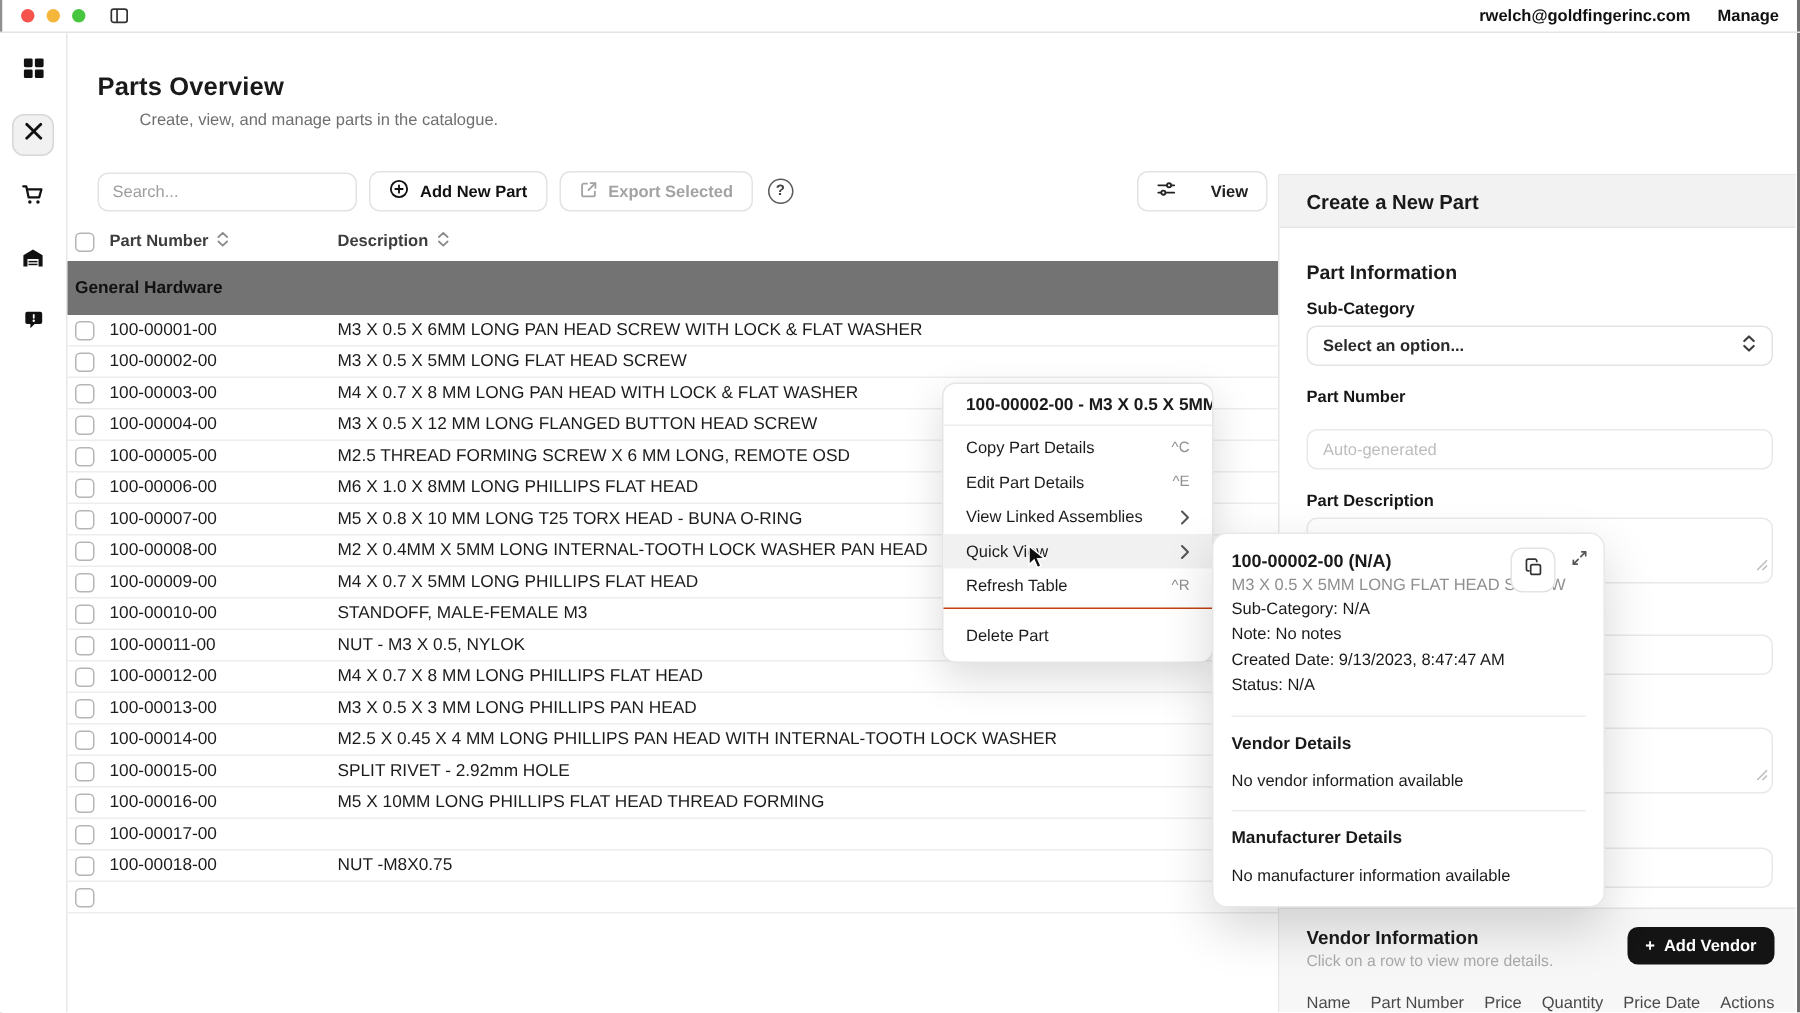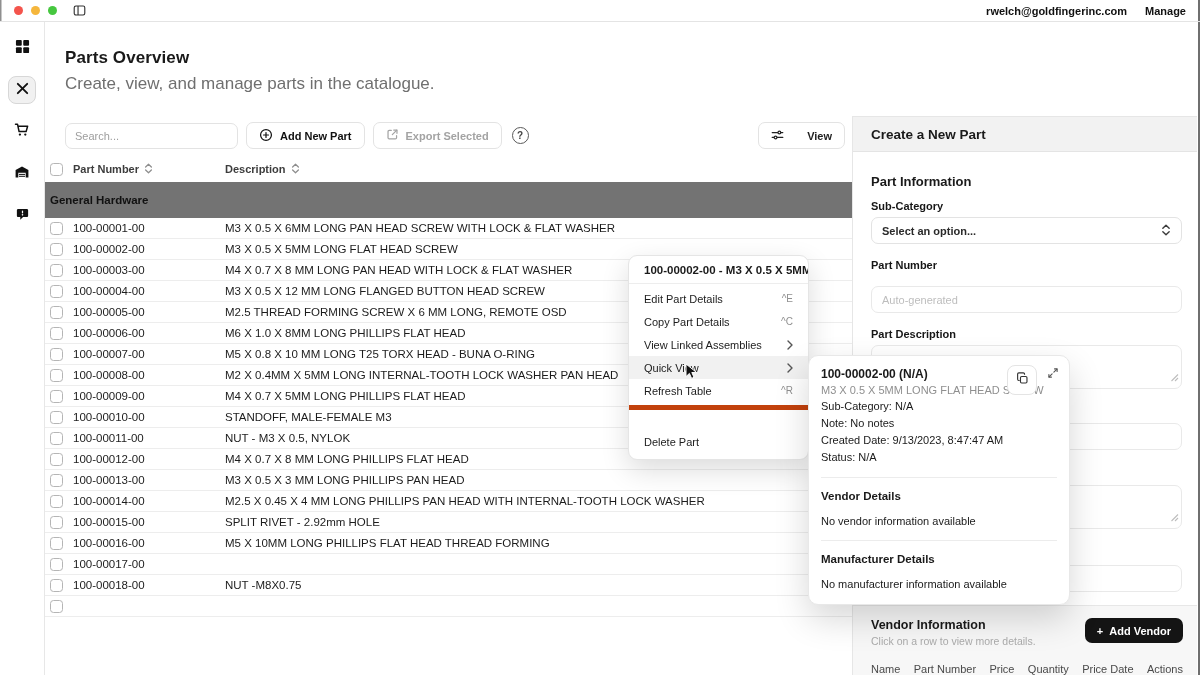--- a/index.html
+++ b/index.html
@@ -20,21 +20,21 @@
   .body-row { display:flex; height:653px; }
 
   
   .sidebar { width:45px; border-right:1px solid #e7e7e7; display:flex; flex-direction:column; align-items:center; padding-top:12px; gap:14px; background:#fff; }
   .side-item { width:28px; height:28px; display:flex; align-items:center; justify-content:center; border-radius:8px; }
   .side-item.active { background:#f1f1f1; border:1px solid #d7d7d7; }
 
   
   .main { width:807px; padding:26px 0 0 20px; position:relative; }
   .page-title { font-size:17px; font-weight:800; letter-spacing:.1px; }
-  .page-sub { font-size:17px; color:#6f6f6f; margin-top:6px; }
+  .page-sub { font-size:11px; color:#6f6f6f; margin-top:6px;margin-left:28px; }
   .toolbar { display:flex; align-items:center; margin-top:28px; height:27px; }
   .search { width:173px; height:26px; border:1px solid #e3e3e3; border-radius:7px; padding:0 9px; font-size:11px; font-family:inherit; color:#222; outline:none; background:#fff; }
   .search::placeholder { color:#9e9e9e; }
   .btn { display:inline-flex; align-items:center; gap:7px; height:27px; border:1px solid #e3e3e3; border-radius:7px; background:#fff; padding:0 12px; font-size:11px; font-family:inherit;text-align:right; }
   .btn-add { margin-left:8px; font-weight:700; color:#111; }
   .btn-export { margin-left:8px; font-weight:600; color:#a3a3a3; }
   .help-circle { margin-left:10px; width:17px; height:17px; border:1.4px solid #5a5a5a; border-radius:50%; display:inline-flex; align-items:center; justify-content:center; font-size:10px; font-weight:700; color:#444; }
   .btn-view { margin-left:auto; margin-right:7px; font-weight:600; color:#222; gap:23px; }
 
   
@@ -74,21 +74,21 @@
   .btn-add-vendor { margin-left:auto; height:25px; background:#141414; color:#fff; border:none; border-radius:7px; font-size:11px; font-weight:700; font-family:inherit; display:inline-flex; align-items:center; gap:6px; padding:0 12px; }
   .vendor-cols { display:flex; justify-content:space-between; margin-top:16px; font-size:11px; color:#4a4a4a; font-weight:500; }
 
   
   .ctx { position:absolute; left:628px; top:255px; width:181px; background:#fff; border:1px solid #e5e5e5; border-radius:9px; box-shadow:0 10px 28px rgba(0,0,0,.14); z-index:20; padding-bottom:4px; }
   .ctx-header { padding:8px 15px 7px; font-size:11.5px; font-weight:800; border-bottom:1px solid #ededed; white-space:nowrap; overflow:hidden; }
   .ctx-items { padding-top:3px; }
   .ctx-item { height:23px; display:flex; align-items:center; padding:0 15px; font-size:11px; color:#1c1c1c; }
   .ctx-item.hl { background:#f1f1f1; }
   .ctx-right { margin-left:auto; color:#8f8f8f; font-size:10px; display:flex; align-items:center; }
-  .ctx-div { border-top:5px solid #c2410c; margin-top:3px; padding-top:18px; }
+  .ctx-div { border-top:1px solid #c2410c; margin-top:3px; padding-top:4px; }
   .ctx-div .ctx-item { height:27px; }
   .cursor { position:absolute; left:56px; top:107px; z-index:40; }
 
   
   .pop { position:absolute; left:808px; top:355px; width:262px; background:#fff; border:1px solid #e8e8e8; border-radius:10px; box-shadow:0 14px 34px rgba(0,0,0,.16); z-index:30; padding:11px 12px 14px; }
   .pop-title { font-size:12px; font-weight:800; }
   .pop-desc { font-size:11px; color:#8f8f8f; margin-top:3px; }
   .pop-field { font-size:11px; color:#1a1a1a; margin-top:3.5px; line-height:13.5px; }
   .pop-hr { border:none; border-top:1px solid #ececec; margin:13px 0 12px; }
   .pop-h { font-size:11.5px; font-weight:800; }
@@ -425,26 +425,26 @@
           <span>Price Date</span>
           <span>Actions</span>
         </div>
     </div>
   </section>
 
   <div class="ctx">
     <div class="ctx-header">100-00002-00 - M3 X 0.5 X 5MM …</div>
     <div class="ctx-items" id="ctx-items">
         <div class="ctx-item">
+          <span>Copy Part Details</span>
+          <span class="ctx-right">^C</span>
+        </div>
+        <div class="ctx-item">
           <span>Edit Part Details</span>
           <span class="ctx-right">^E</span>
-        </div>
-        <div class="ctx-item">
-          <span>Copy Part Details</span>
-          <span class="ctx-right">^C</span>
         </div>
         <div class="ctx-item">
           <span>View Linked Assemblies</span>
           <span class="ctx-right">
             <svg width="6" height="10" viewBox="0 0 6 10" fill="none" stroke="#555" stroke-width="1.4" stroke-linecap="round" stroke-linejoin="round">
               <path d="M1 1l4 4-4 4"></path>
             </svg>
           </span>
         </div>
         <div class="ctx-item hl">

